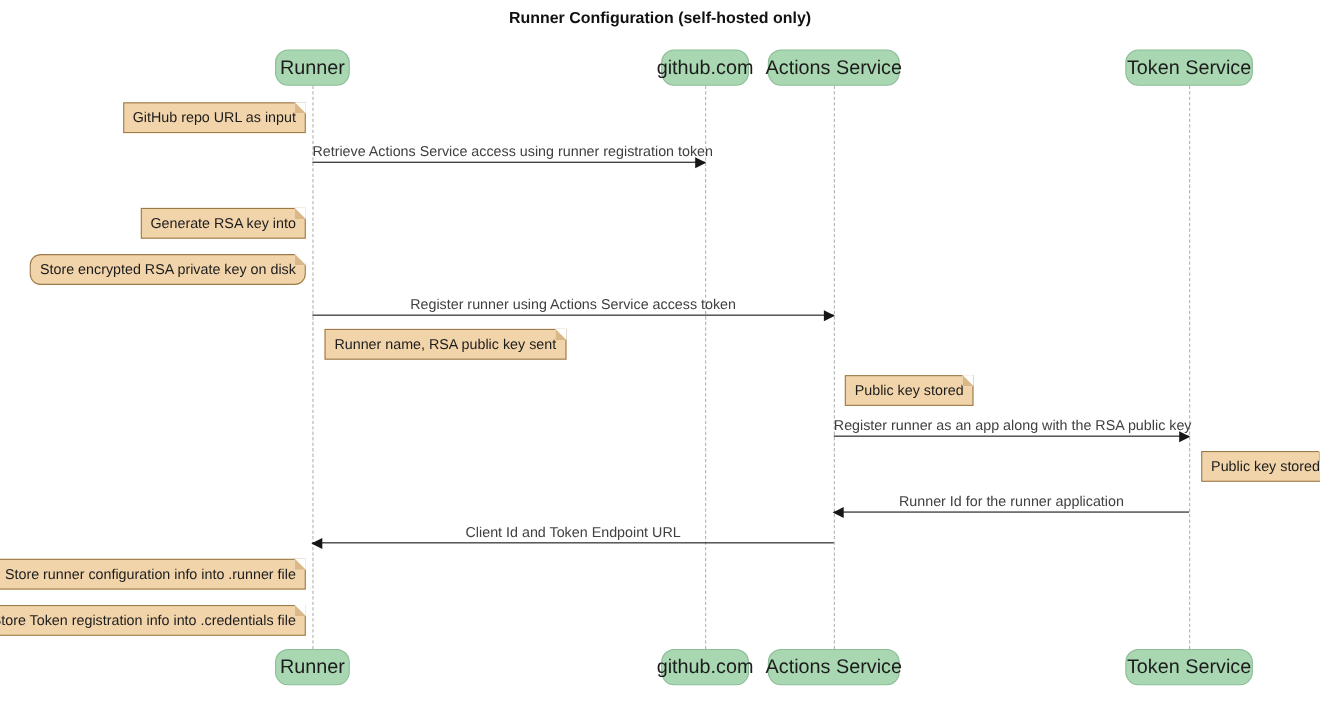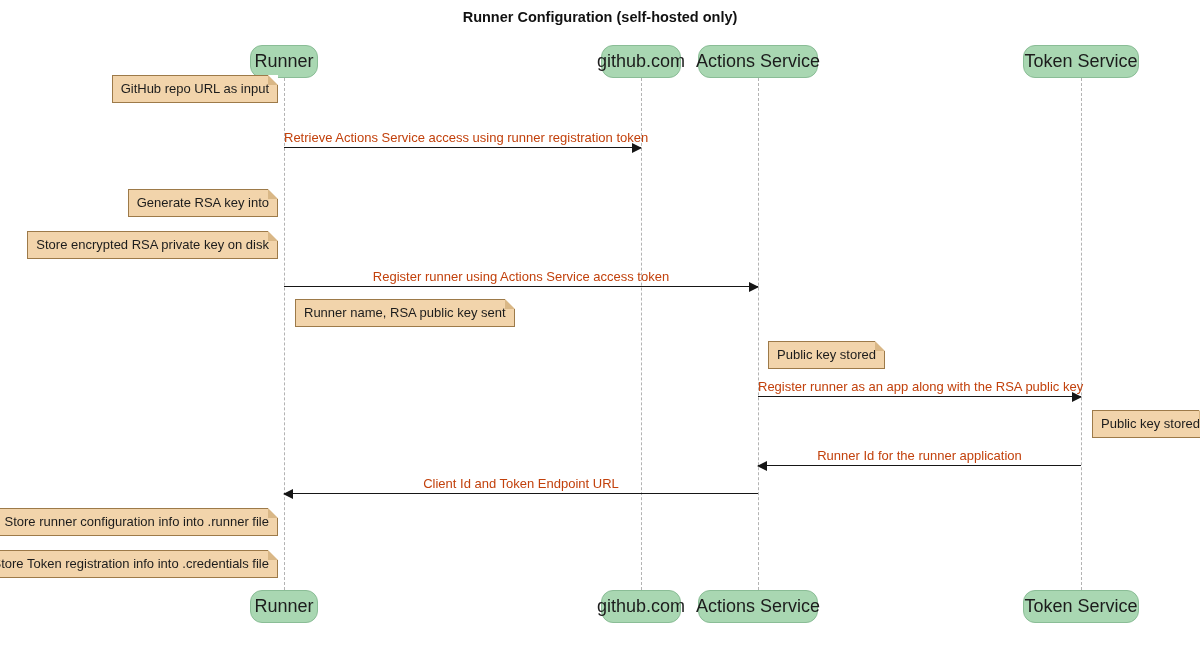--- a/index.html
+++ b/index.html
@@ -64,21 +64,21 @@
     border-left: 10px solid var(--note-fold, #d9b786);
   }
 
   .msg { position: absolute; height: 20px; }
   .msg .lbl {
     position: absolute;
     left: 0; right: 0; bottom: 3px;
     text-align: center;
     font-size: 13px;
     white-space: nowrap;
-    color: #c2410c;
+    color: #404040;
   }
   .msg .line {
     position: absolute;
     left: 0; right: 0; bottom: 0;
     height: 0;
     border-top: 1px solid var(--arrow, #161616);
   }
   .msg .head {
     position: absolute;
     bottom: -5px;
@@ -135,22 +135,22 @@
     <span class="line"></span>
     <span class="head left"></span>
   </div>
 
   <div class="msg" style="left:284px; top:474px; width:474px;">
     <span class="lbl">Client Id and Token Endpoint URL</span>
     <span class="line"></span>
     <span class="head left"></span>
   </div>
 
-  <div class="note" style="right:922px; top:75px;">GitHub repo URL as input</div>
+  <div class="note" style="right:922px; top:93px;">GitHub repo URL as input</div>
   <div class="note" style="right:922px; top:189px;">Generate RSA key into</div>
-  <div class="note" style="right:922px; top:231px;">Store encrypted RSA private key on disk</div>
+  <div class="note" style="right:922px; top:231px;border-radius:10px;">Store encrypted RSA private key on disk</div>
   <div class="note" style="left:295px; top:299px;">Runner name, RSA public key sent</div>
   <div class="note" style="left:768px; top:341px;">Public key stored</div>
   <div class="note" style="left:1092px; top:410px;">Public key stored</div>
   <div class="note" style="right:922px; top:508px;">Store runner configuration info into .runner file</div>
   <div class="note" style="right:922px; top:550px;">Store Token registration info into .credentials file</div>
 
 </div>
 
 </body></html>

